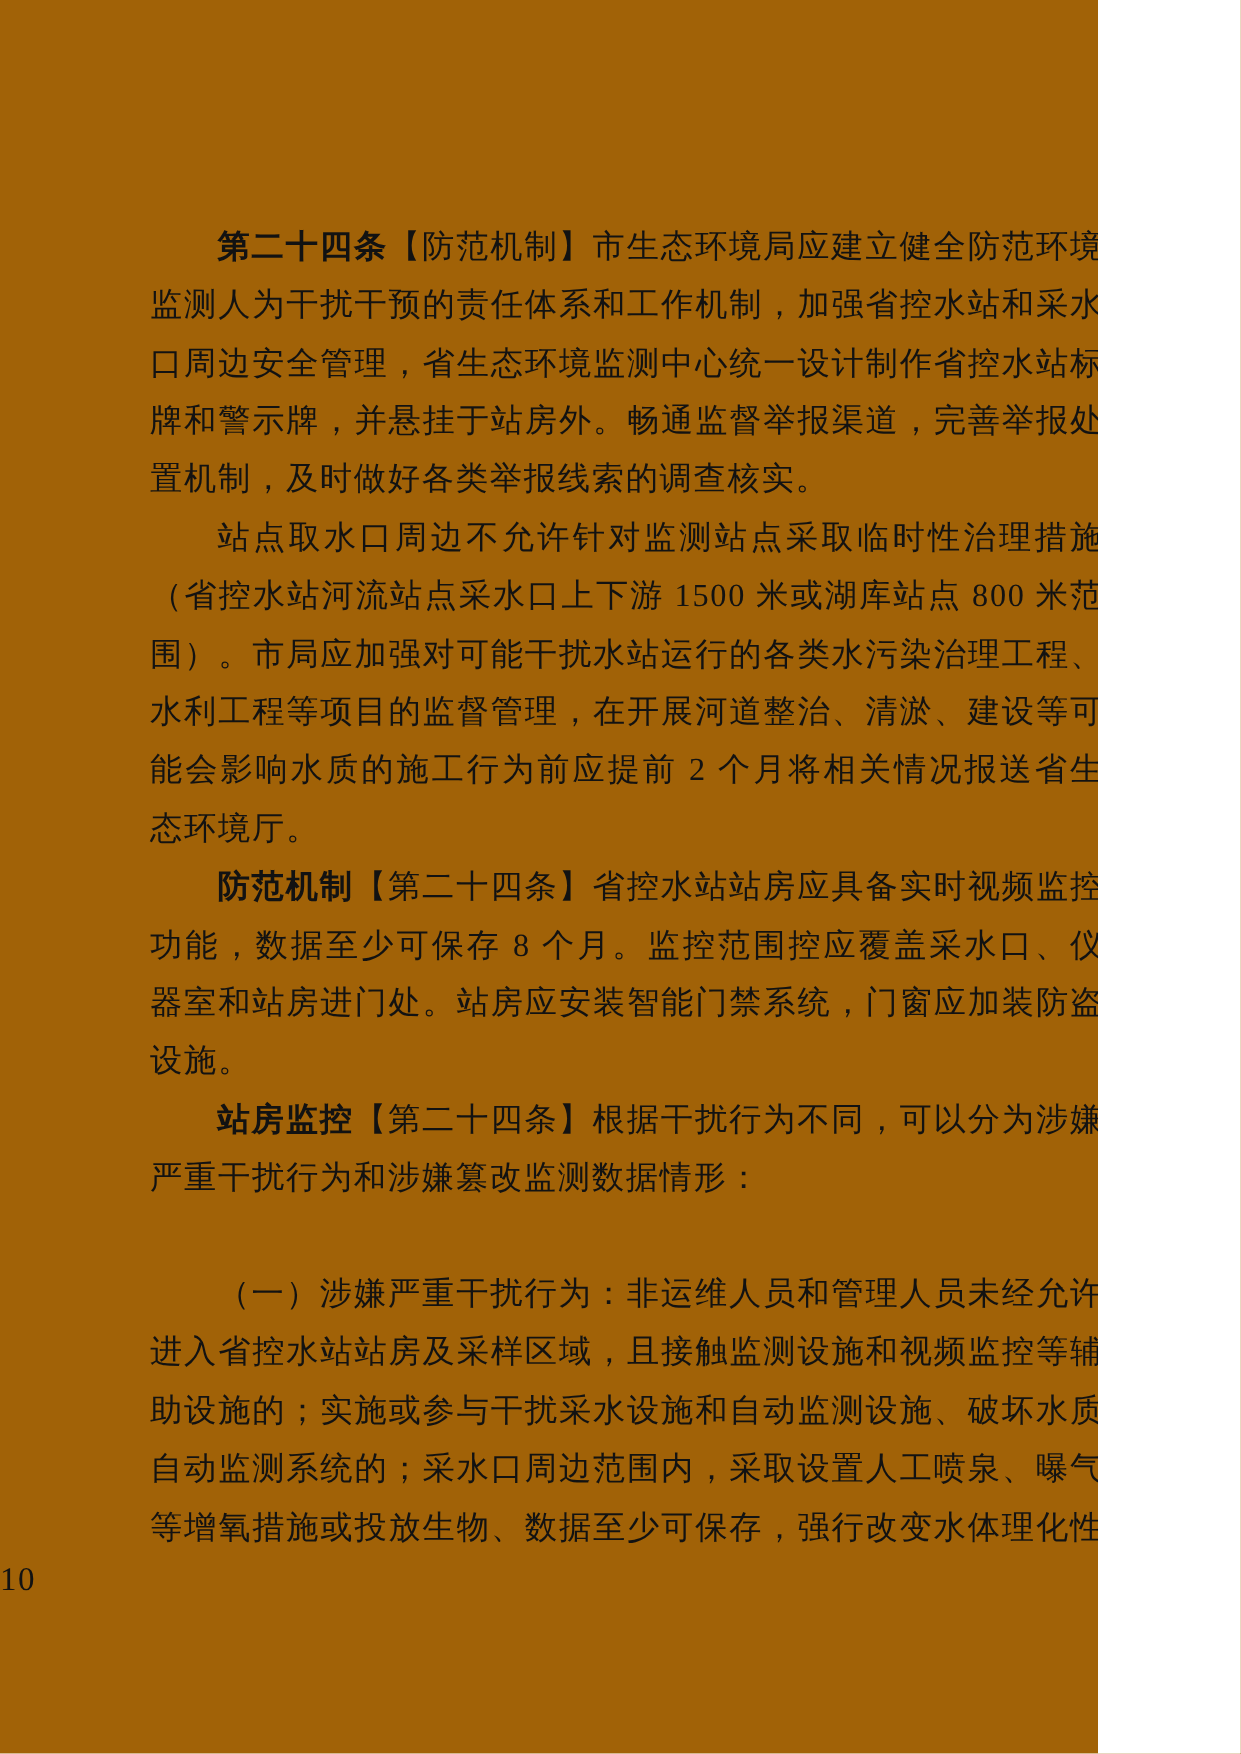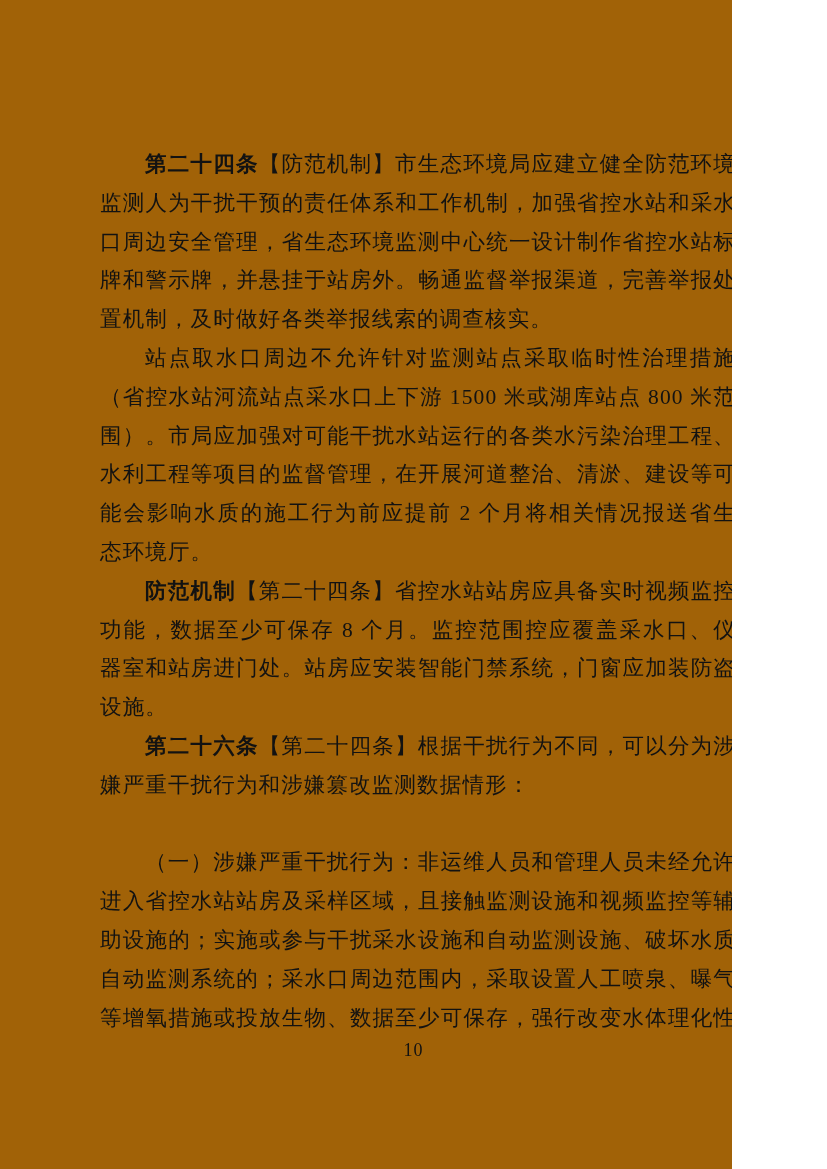--- a/index.html
+++ b/index.html
@@ -44,33 +44,32 @@
     height: 38.8px;
   }
   .justify-last {
     text-align-last: justify;
   }
   .page-number {
     position: absolute;
     top: 1040px;
     left: 0;
     width: 827px;
-    text-align: center;
     font-family: "Liberation Serif", "DejaVu Serif", serif;
-    font-size: 18px;
+    font-size: 22px;
     letter-spacing: 1px;
     color: #121212;
   }
 </style>
 </head>
 <body>
 
 <div class="page">
   <div class="doc-body" id="doc-body">
       <p class="para"><span class="article-no">第二十四条</span><span class="article-label">【防范机制】</span><span>市生态环境局应建立健全防范环境监测人为干扰干预的责任体系和工作机制，加强省控水站和采水口周边安全管理，省生态环境监测中心统一设计制作省控水站标牌和警示牌，并悬挂于站房外。畅通监督举报渠道，完善举报处置机制，及时做好各类举报线索的调查核实。</span></p>
       <p class="para"><span>站点取水口周边不允许针对监测站点采取临时性治理措施（省控水站河流站点采水口上下游 1500 米或湖库站点 800 米范围）。市局应加强对可能干扰水站运行的各类水污染治理工程、水利工程等项目的监督管理，在开展河道整治、清淤、建设等可能会影响水质的施工行为前应提前 2 个月将相关情况报送省生态环境厅。</span></p>
       <p class="para"><span class="article-no">防范机制</span><span class="article-label">【第二十四条】</span><span>省控水站站房应具备实时视频监控功能，数据至少可保存 8 个月。监控范围控应覆盖采水口、仪器室和站房进门处。站房应安装智能门禁系统，门窗应加装防盗设施。</span></p>
-      <p class="para"><span class="article-no">第二十六条</span><span class="article-label">【第二十四条】</span><span>根据干扰行为不同，可以分为涉嫌严重干扰行为和涉嫌篡改监测数据情形：</span></p>
+      <p class="para"><span class="article-no">站房监控</span><span class="article-label">【第二十四条】</span><span>根据干扰行为不同，可以分为涉嫌严重干扰行为和涉嫌篡改监测数据情形：</span></p>
       <div class="spacer"></div>
       <p class="para justify-last"><span>（一）涉嫌严重干扰行为：非运维人员和管理人员未经允许进入省控水站站房及采样区域，且接触监测设施和视频监控等辅助设施的；实施或参与干扰采水设施和自动监测设施、破坏水质自动监测系统的；采水口周边范围内，采取设置人工喷泉、曝气等增氧措施或投放生物、数据至少可保存，强行改变水体理化性</span></p>
     </div>
   <div class="page-number">10</div>
 </div>
 
 </body></html>

